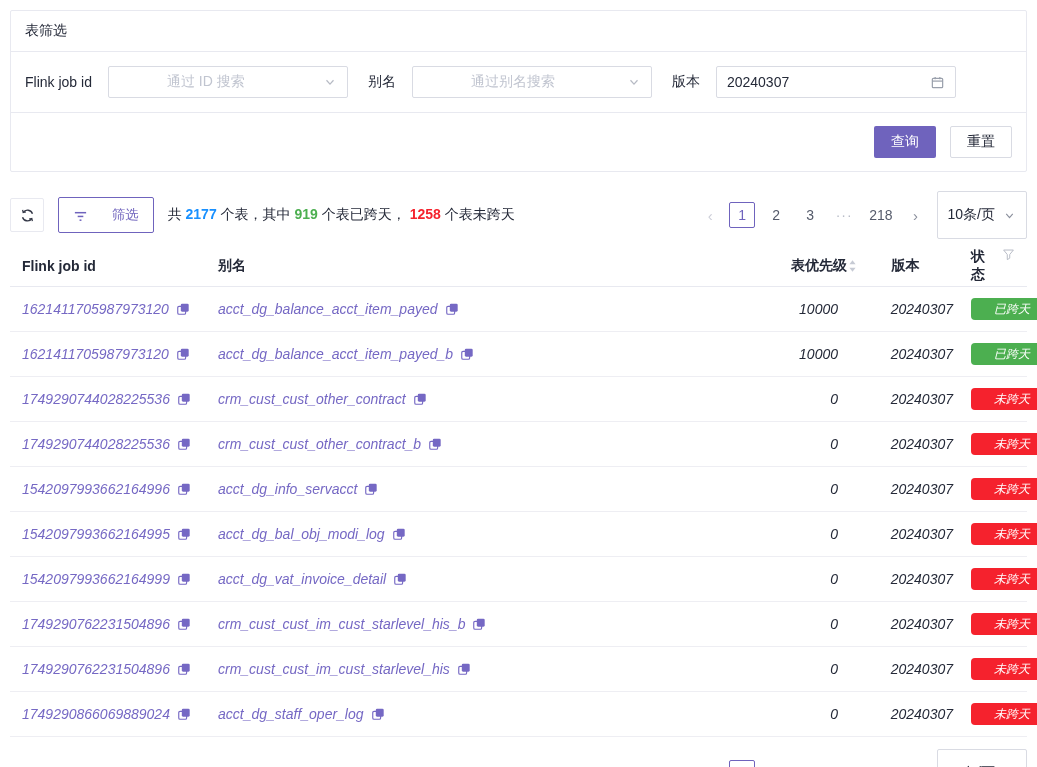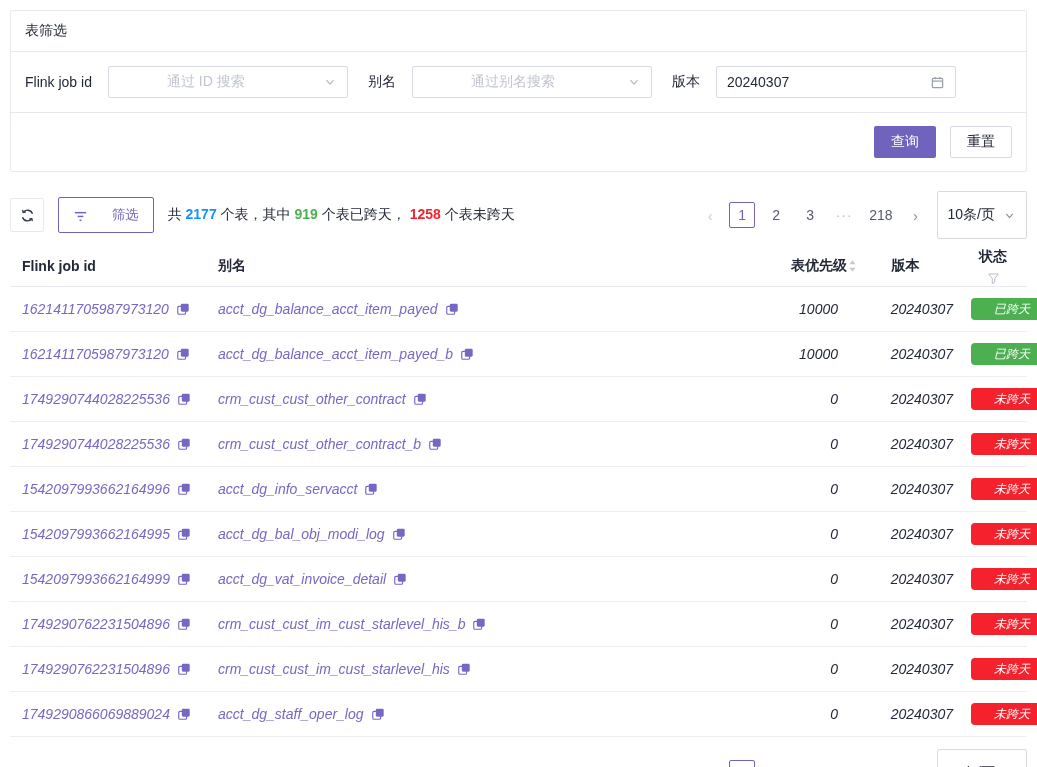--- a/index.html
+++ b/index.html
@@ -43,21 +43,21 @@
   .pg-arrow.prev{color:#ccced8;} .pg-arrow.next{color:#8a8f9c;}
   .size-select{height:48px; border:1px solid var(--input-border); border-radius:2px; display:inline-flex; align-items:center; gap:8px; padding:0 10px; margin-left:10px; background:#fff; cursor:pointer;}
 
   
   .table{margin-top:13px;}
   .thead,.trow{display:grid; grid-template-columns:196px 1fr 140px 95px 62px; align-items:center; padding:0 12px;}
   .thead{height:41px; border-bottom:1px solid var(--border); font-weight:bold;}
   .th{font-size:14px; color:var(--text);}
   .th-right{display:flex; justify-content:flex-end; align-items:center; gap:0;}
   .th-center{text-align:center;}
-  .th-status{display:flex; align-items:center; gap:6px; padding-left:18px;flex-direction:column;}
+  .th-status{display:flex; align-items:flex-start; gap:6px; padding-left:18px;}
   .trow{height:45px; border-bottom:1px solid #eeeef3;}
   .td{display:flex; align-items:center; min-width:0;font-style:italic;}
   .link{color:var(--link); text-decoration:none; white-space:nowrap; cursor:pointer;}
   .copy{margin-left:7px; display:inline-flex; cursor:pointer;}
   .td-num{justify-content:flex-end; padding-right:20px; color:var(--text);}
   .td-version{justify-content:flex-end; color:var(--text);}
   .td-status{padding-left:18px;}
   .badge{display:inline-block; color:#fff; font-size:12px; line-height:1; padding:5px 23px; border-radius:4px; white-space:nowrap;}
   .badge.success{background:var(--green);} .badge.danger{background:var(--red);}
 

